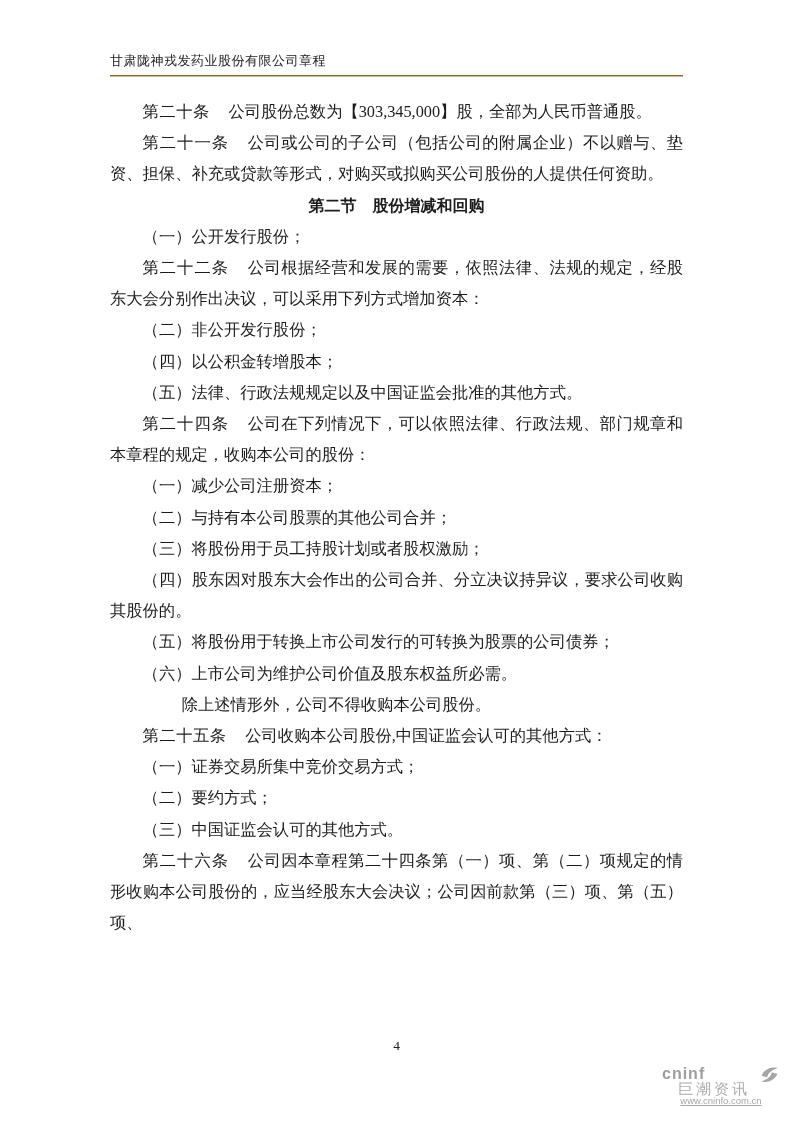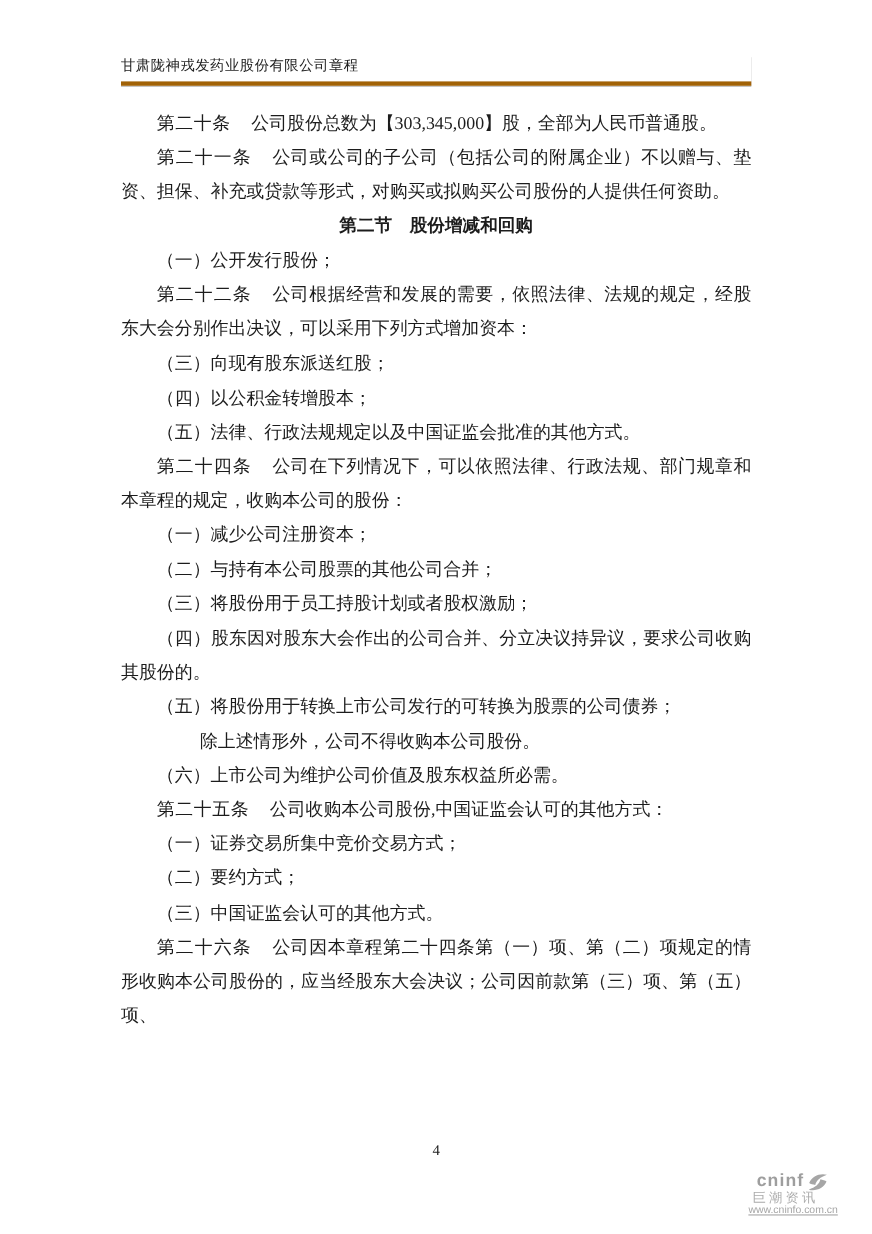--- a/index.html
+++ b/index.html
@@ -13,21 +13,21 @@
     overflow: hidden;
   }
 
   
   .page-header {
     position: absolute;
     left: 110px;
     top: 51px;
     width: 573px;
     padding-bottom: 5px;
-    border-bottom: 4px solid #a16207;
+    border-bottom: 1px solid #a16207;
     box-shadow: 0 1px 0 rgba(0,0,0,0.25);
   }
   .header-title {
     font-size: 13px;
     letter-spacing: 0.5px;
     color: #222222;
   }
 
   
   .doc-body {
@@ -69,35 +69,35 @@
     right: 13px;
     bottom: 15px;
     width: 118px;
     text-align: center;
     color: #a6a6a6;
     user-select: none;
   }
   .wm-top {
     display: flex;
     align-items: center;
-    justify-content: center;
+    justify-content: space-between;
     gap: 2px;
     height: 20px;
   }
   .wm-cninf {
     font-family: "Liberation Sans", "DejaVu Sans", sans-serif;
     font-weight: bold;
     font-size: 16px;
     letter-spacing: 1px;
     color: #9e9e9e;
     line-height: 1;
   }
   .wm-icon svg { width: 21px; height: 21px; display: block; }
   .wm-cn {
-    font-size: 12px;
+    font-size: 15px;
     letter-spacing: 3px;
     color: #ababab;
     line-height: 11px;
     padding-right: 14px;
   }
   .wm-url {
     font-family: "Liberation Sans", "DejaVu Sans", sans-serif;
     font-size: 9.5px;
     color: #a6a6a6;
     line-height: 12px;
@@ -118,35 +118,35 @@
 
     <p class="para"><span class="art-num">第二十条</span><span>公司股份总数为【303,345,000】股，全部为人民币普通股。</span></p>
 
     <p class="para"><span class="art-num">第二十一条</span><span>公司或公司的子公司（包括公司的附属企业）不以赠与、垫资、担保、补充或贷款等形式，对购买或拟购买公司股份的人提供任何资助。</span></p>
 
     <p class="section-title">第二节　股份增减和回购</p>
 
     <p class="para item">（一）公开发行股份；</p>
 
     <p class="para"><span class="art-num">第二十二条</span><span>公司根据经营和发展的需要，依照法律、法规的规定，经股东大会分别作出决议，可以采用下列方式增加资本：</span></p>
-    <p class="para item">（三）向现有股东派送红股；</p>
+    <p class="para item">（二）非公开发行股份；</p>
     <p class="para item">（四）以公积金转增股本；</p>
     <p class="para item">（五）法律、行政法规规定以及中国证监会批准的其他方式。</p>
 
 
     <p class="para"><span class="art-num">第二十四条</span><span>公司在下列情况下，可以依照法律、行政法规、部门规章和本章程的规定，收购本公司的股份：</span></p>
 
     <p class="para item">（一）减少公司注册资本；</p>
     <p class="para item">（二）与持有本公司股票的其他公司合并；</p>
     <p class="para item">（三）将股份用于员工持股计划或者股权激励；</p>
     <p class="para item">（四）股东因对股东大会作出的公司合并、分立决议持异议，要求公司收购其股份的。</p>
     <p class="para item">（五）将股份用于转换上市公司发行的可转换为股票的公司债券；</p>
+    <p class="para item">（六）上市公司为维护公司价值及股东权益所必需。</p>
+
     <p class="para plain">除上述情形外，公司不得收购本公司股份。</p>
-
-    <p class="para item">（六）上市公司为维护公司价值及股东权益所必需。</p>
 
     <p class="para"><span class="art-num">第二十五条</span><span>公司收购本公司股份,中国证监会认可的其他方式：</span></p>
 
     <p class="para item">（一）证券交易所集中竞价交易方式；</p>
     <p class="para item">（二）要约方式；</p>
     <p class="para item">（三）中国证监会认可的其他方式。</p>
 
     <p class="para"><span class="art-num">第二十六条</span><span>公司因本章程第二十四条第（一）项、第（二）项规定的情形收购本公司股份的，应当经股东大会决议；公司因前款第（三）项、第（五）项、</span></p>
 
   </div>

